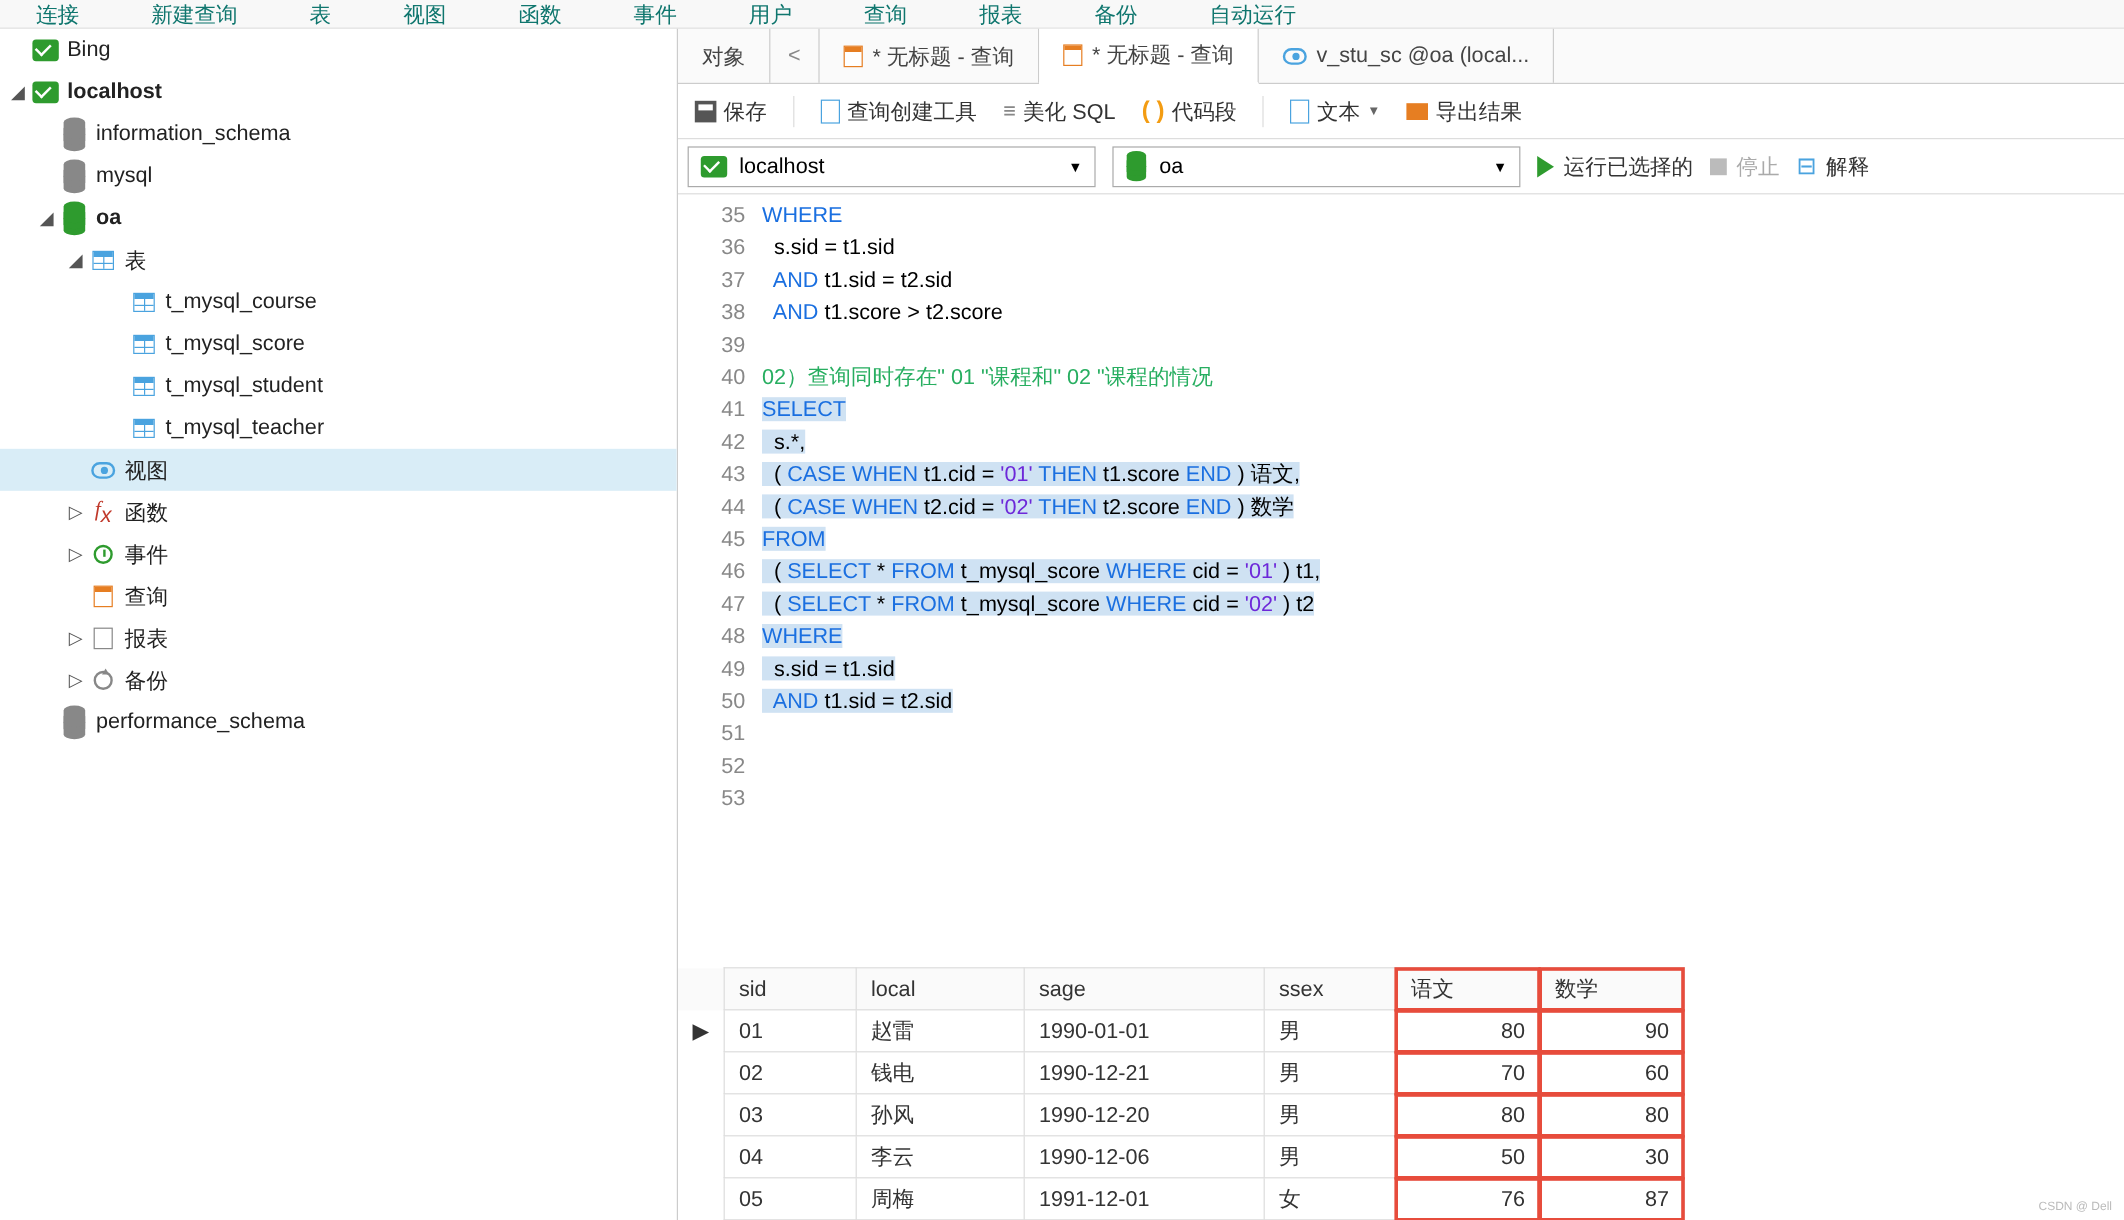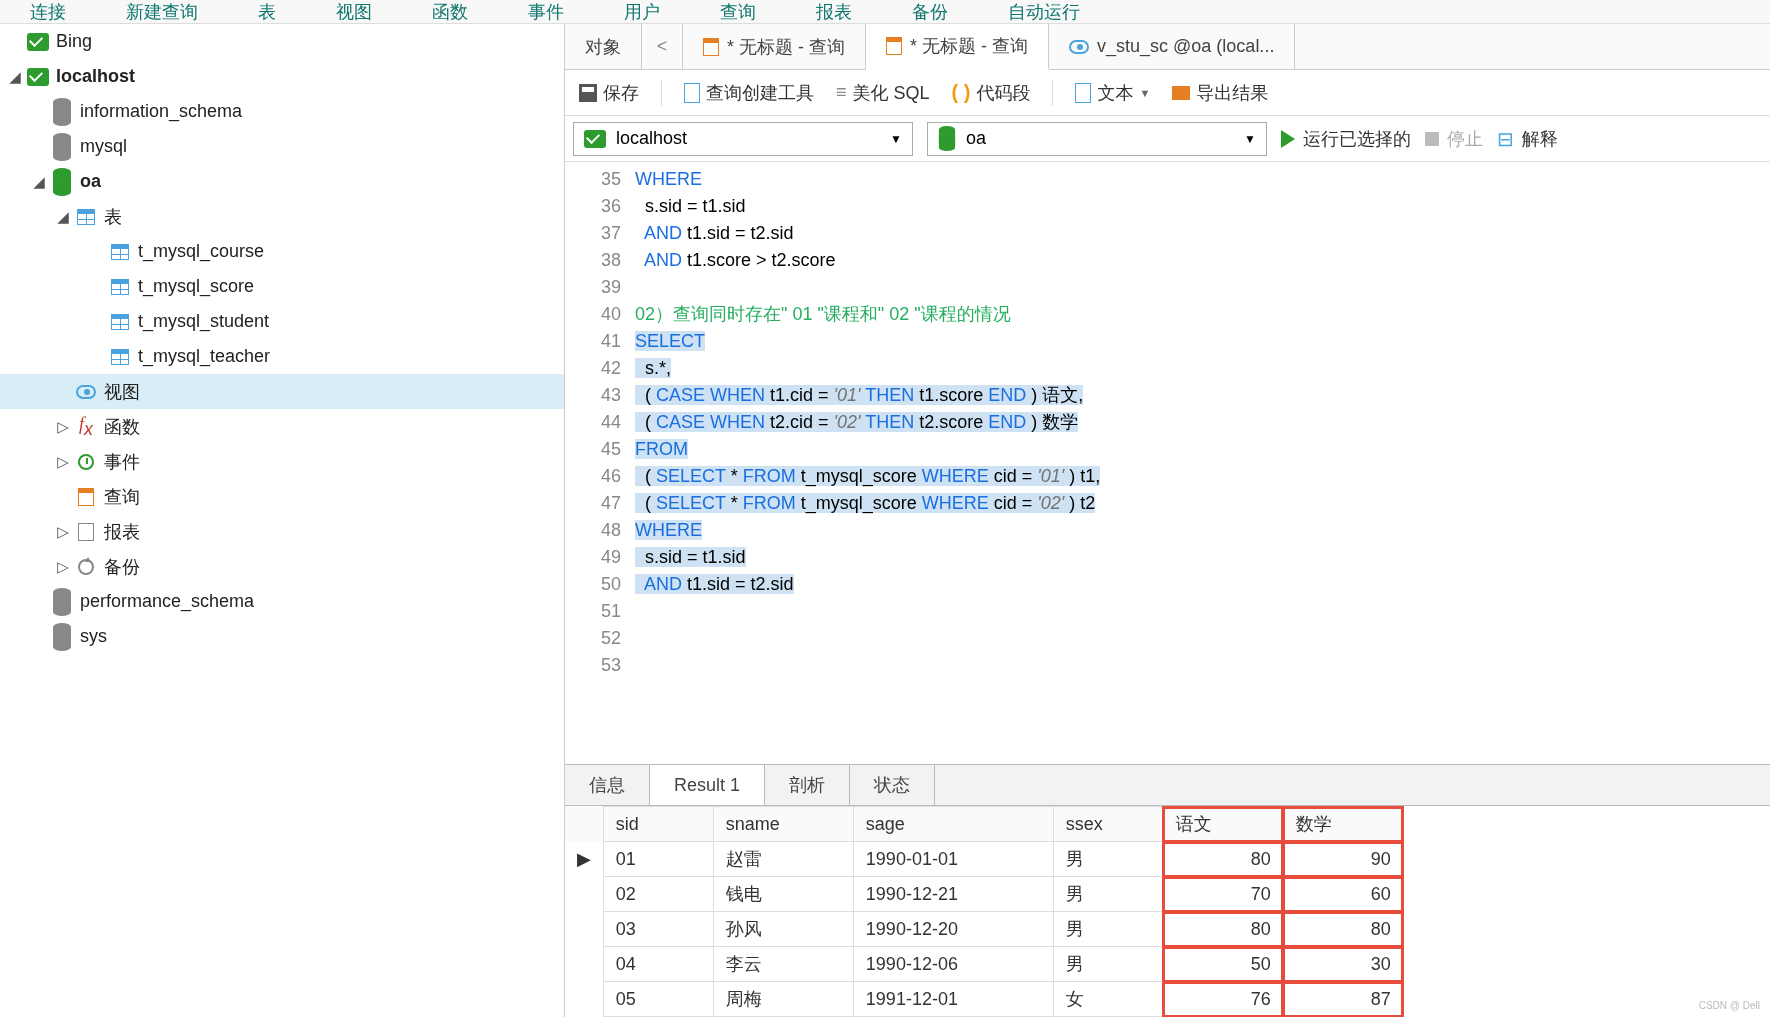--- a/index.html
+++ b/index.html
@@ -30,21 +30,21 @@
 .dropdown { display:flex; align-items:center; border:1px solid #aaa; height:34px; padding:0 10px; gap:10px; min-width:340px; justify-content:space-between; background:#fff; }
 .dd-left { display:flex; align-items:center; gap:10px; }
 .run-btn { display:flex; align-items:center; gap:8px; color:#333; }
 .triangle-green { width:0;height:0;border-top:9px solid transparent;border-bottom:9px solid transparent;border-left:14px solid #2e9b2e; }
 .stop-sq { width:14px;height:14px;background:#bbb; }
 .editor { flex:1; display:flex; font-family:Consolas,monospace; font-size:20px; line-height:27px; overflow:hidden; padding-top:4px; }
 .gutter { width:70px; text-align:right; color:#888; padding-right:14px; }
 .code { flex:1; position:relative; }
 .code .line { white-space:pre; }
 .hl { background:#cfe2f3; }
-.kw { color:#1a6fe0; } .str { color:#737373;font-style:italic; } .cmt { color:#27ae60; }
+.kw { color:#1a6fe0; } .str { color:#6d28d9; } .cmt { color:#27ae60; }
 .result-tabs { height:42px; display:flex; border-top:1px solid #bbb; border-bottom:1px solid #bbb; background:#f2f2f2; }
 .rtab { padding:6px 24px; border-right:1px solid #bbb; color:#444; display:flex; align-items:center; }
 .rtab.active { background:#fff; font-weight:500; border-top:1px solid #bbb; margin-top:-1px; }
 .result-table { flex:0 0 auto; }
 table { border-collapse:collapse; }
 th,td { border:1px solid #ddd; padding:5px 12px; text-align:left; height:35px; font-weight:normal; color:#333; }
 th { background:#fafafa; }
 td.num-col { text-align:right; }
 .rowptr { width:22px; text-align:center; color:#333; border:none; }
 .redbox { outline:3px solid #e74c3c; outline-offset:-2px; }
@@ -204,27 +204,20 @@
           <span class="lbl">备份</span>
         </div>
     <div id="dbs-b">
           <div class="tree-row l1">
             <span class="arr"></span>
             <span class="ic">
               <span class="ic-db"></span>
             </span>
             <span class="lbl">performance_schema</span>
           </div>
-          <div class="tree-row l1">
-            <span class="arr"></span>
-            <span class="ic">
-              <span class="ic-db"></span>
-            </span>
-            <span class="lbl">sys</span>
-          </div>
         </div>
   </div>
 
   <div class="main">
     <div class="tabbar">
       <div class="tab">
             <span>对象</span>
           </div>
       <div class="tab back">&lt;</div>
       <div class="tab">
@@ -337,34 +330,28 @@
             <div class="line"><span class="hl">  ( <span class="kw">SELECT</span> * <span class="kw">FROM</span> t_mysql_score <span class="kw">WHERE</span> cid = <span class="str">'01'</span> ) t1,</span></div>
             <div class="line"><span class="hl">  ( <span class="kw">SELECT</span> * <span class="kw">FROM</span> t_mysql_score <span class="kw">WHERE</span> cid = <span class="str">'02'</span> ) t2</span></div>
             <div class="line"><span class="hl"><span class="kw">WHERE</span></span></div>
             <div class="line"><span class="hl">  s.sid = t1.sid</span></div>
             <div class="line"><span class="hl">  <span class="kw">AND</span> t1.sid = t2.sid</span></div>
             <div class="line">&nbsp;</div>
             <div class="line">&nbsp;</div>
           </div>
     </div>
 
-    <div class="result-tabs">
-      <div class="rtab">信息</div>
-      <div class="rtab active">Result 1</div>
-      <div class="rtab">剖析</div>
-      <div class="rtab">状态</div>
-    </div>
 
     <div class="result-table">
       <table id="result">
             <tbody>
               <tr>
                 <th class="rowptr"></th>
                 <th style="width:110px">sid</th>
-                <th style="width:140px">sname</th>
+                <th style="width:140px">local</th>
                 <th style="width:200px">sage</th>
                 <th style="width:110px">ssex</th>
                 <th class="redbox" style="width:120px">语文</th>
                 <th class="redbox" style="width:120px">数学</th>
               </tr>
               <tr>
                 <td class="rowptr">▶</td>
                 <td class="">01</td>
                 <td class="">赵雷</td>
                 <td class="">1990-01-01</td>

